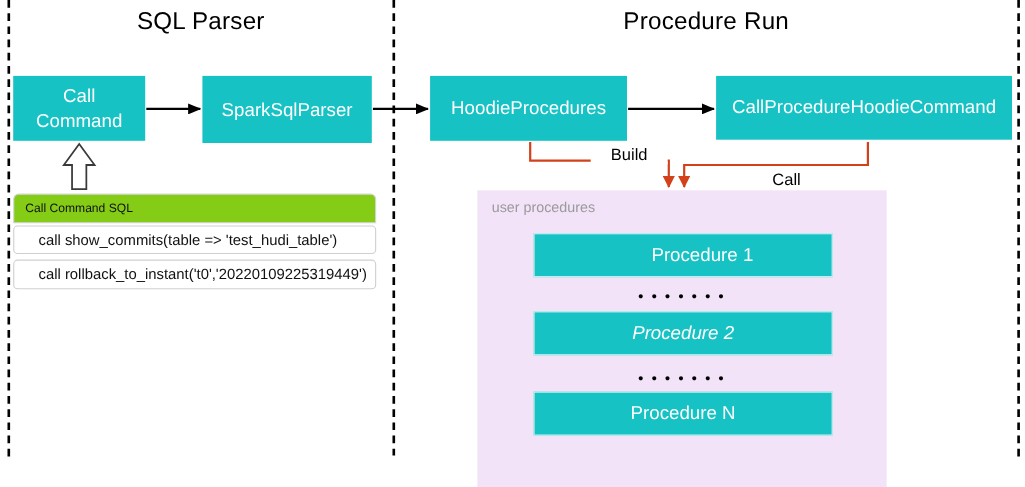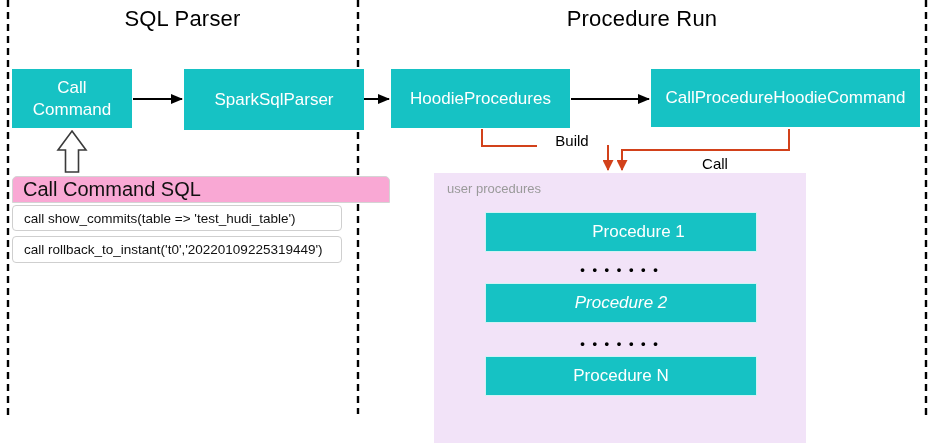--- a/index.html
+++ b/index.html
@@ -11,29 +11,29 @@
   .section-title{
     position:absolute;top:6px;text-align:center;font-size:22px;color:#000;
     letter-spacing:.2px;
   }
   .node{
     position:absolute;background:#16c2c4;color:#fff;display:flex;
     align-items:center;justify-content:center;text-align:center;
     font-size:17px;line-height:1.25;
   }
   .sql-header{
-    position:absolute;left:12px;top:176px;width:378px;height:27px;
-    background:#f9a8d4;border:1px solid #d4d4d4;border-radius:5px 5px 0 0;
+    position:absolute;left:12px;top:176px;width:330px;height:27px;
+    background:#84cc16;border:1px solid #d4d4d4;border-radius:5px 5px 0 0;
     box-sizing:border-box;display:flex;align-items:center;padding-left:10px;
-    font-size:20px;color:#111;
+    font-size:11px;color:#111;
   }
   .sql-row{
     position:absolute;left:12px;width:330px;height:26px;background:#fff;
     border:1px solid #cfcfcf;border-radius:4px;box-sizing:border-box;
-    display:flex;align-items:center;padding-left:11px;font-size:13.5px;color:#111;
+    display:flex;align-items:center;padding-left:22px;font-size:13.5px;color:#111;
     white-space:nowrap;
   }
   .edge-label{
     position:absolute;width:70px;text-align:center;font-size:15px;color:#000;
     background:#fff;
   }
   .pink-panel{
     position:absolute;left:434px;top:173px;width:372px;height:280px;
     background:#f2e3f8;
   }
@@ -76,21 +76,21 @@
     <path d="M482,129 L482,146 L608,146 L608,170" fill="none" stroke="#d2411a" stroke-width="2" marker-end="url(#arrow-orange)"></path>
     <path d="M789,129 L789,150 L622,150 L622,170" fill="none" stroke="#d2411a" stroke-width="2" marker-end="url(#arrow-orange)"></path>
 
     <polygon points="72,131 86,150 78.5,150 78.5,172 65.5,172 65.5,150 58,150" fill="#ffffff" stroke="#3a3a3a" stroke-width="1.6"></polygon>
   </svg>
 
   <div class="section-title" style="left:7px;width:351px;">SQL Parser</div>
   <div class="section-title" style="left:358px;width:568px;">Procedure Run</div>
 
   <div class="node" style="left:12px;top:69px;width:120px;height:59px;padding:0 9px;box-sizing:border-box;">Call Command</div>
-  <div class="node" style="left:184px;top:69px;width:180px;height:61px;">SparkSqlParser</div>
+  <div class="node" style="left:184px;top:69px;width:154px;height:61px;">SparkSqlParser</div>
   <div class="node" style="left:391px;top:69px;width:179px;height:59px;">HoodieProcedures</div>
   <div class="node" style="left:651px;top:69px;width:269px;height:58px;">CallProcedureHoodieCommand</div>
 
   <div class="edge-label" style="left:537px;top:132px;">Build</div>
   <div class="edge-label" style="left:680px;top:132px;margin-top:23px;">Call</div>
 
   <div class="sql-header">Call Command SQL</div>
   <div class="sql-row" style="top:205px;">call show_commits(table =&gt; 'test_hudi_table')</div>
   <div class="sql-row" style="top:236px;height:27px;">call rollback_to_instant('t0','20220109225319449')</div>
 

